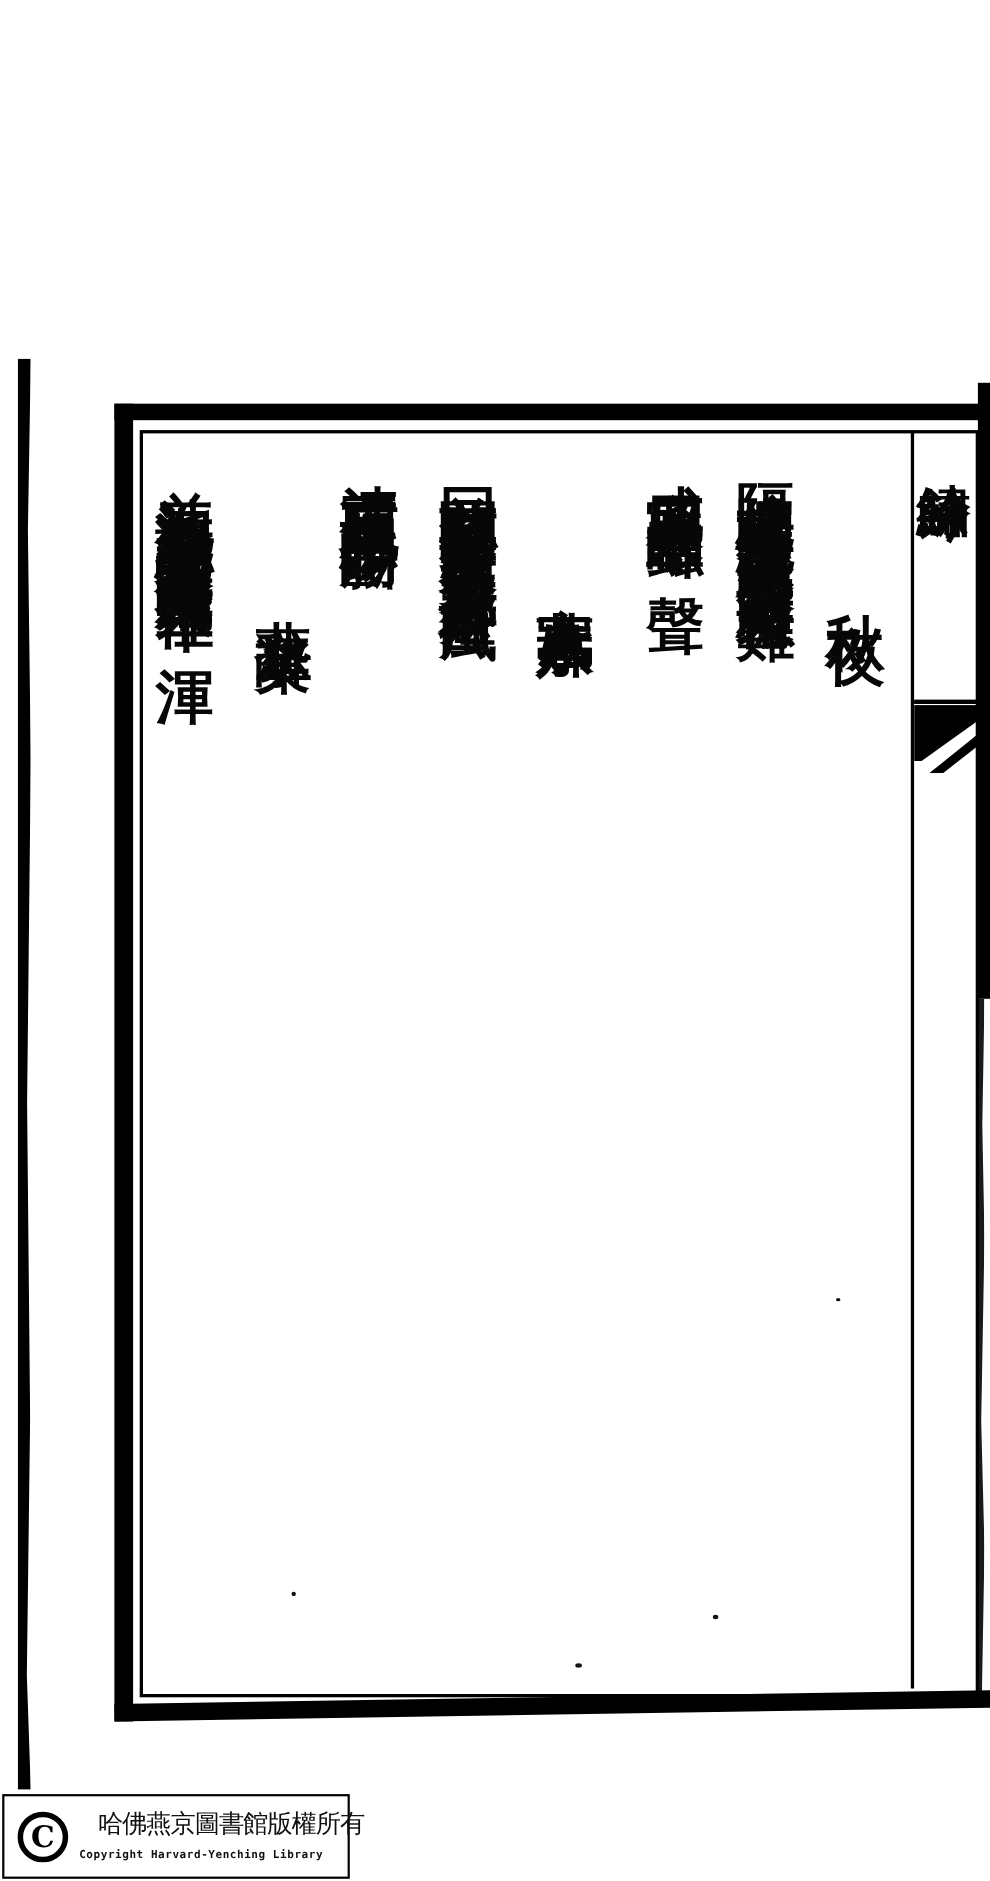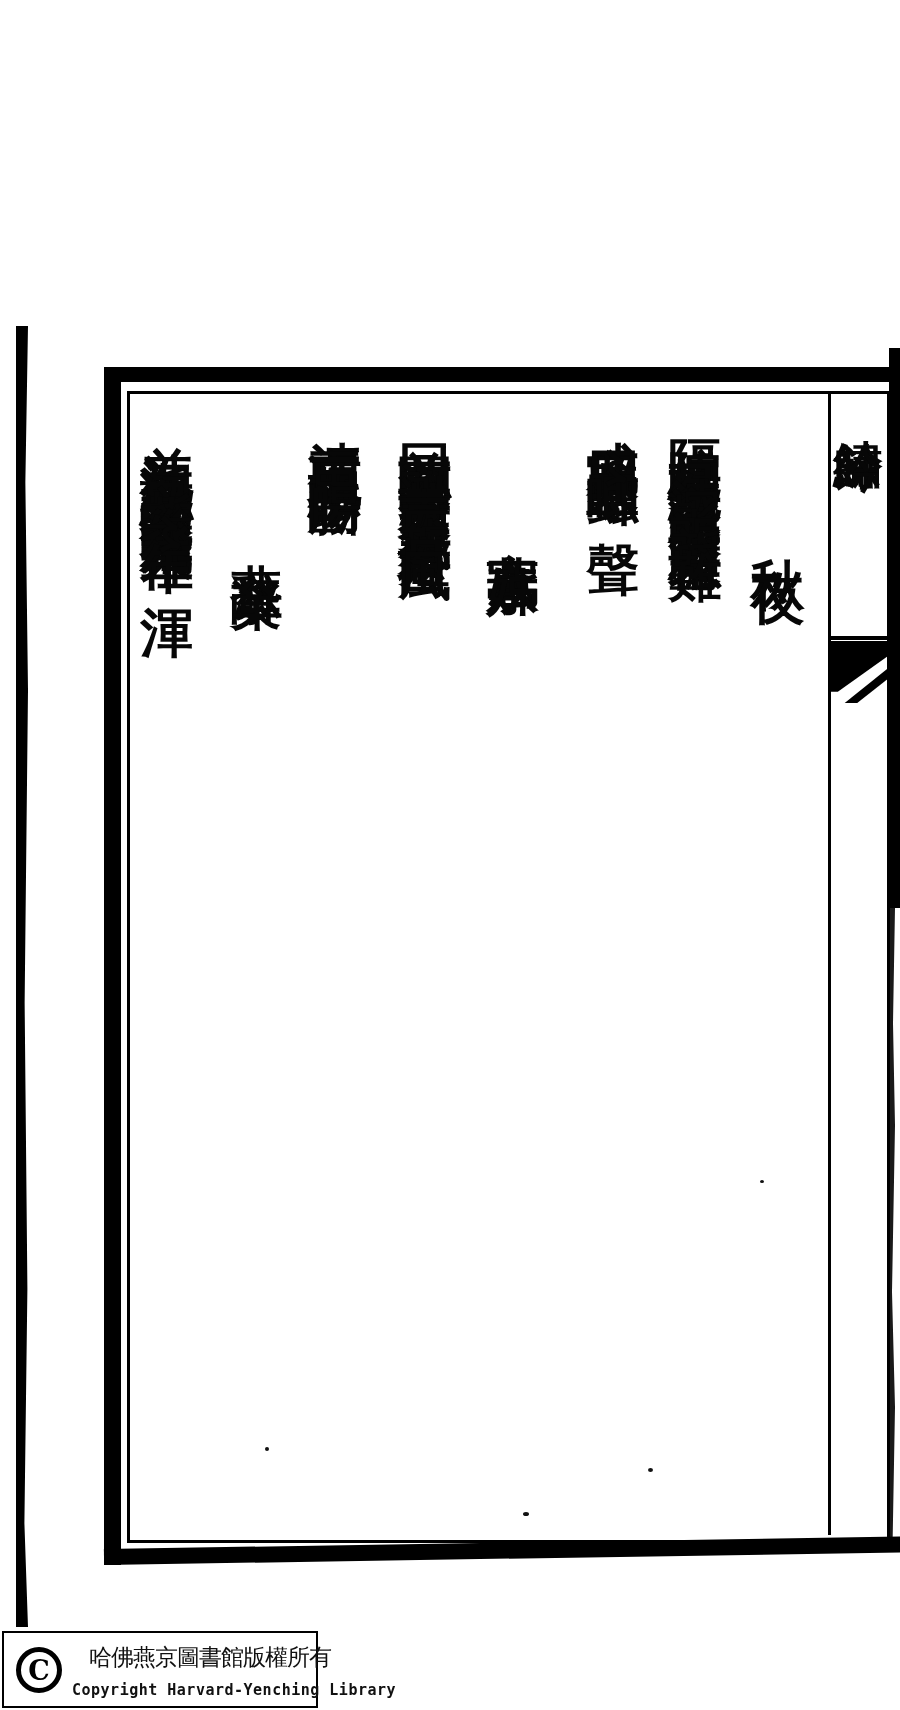--- a/index.html
+++ b/index.html
@@ -48,21 +48,21 @@
   .poem-title-3{left:228px;top:522px;font-size:52px;letter-spacing:8px;}
   .poem3-line1{left:138px;top:404px;font-size:53px;letter-spacing:6px;}
   
   .stamp-box{left:2px;top:1631px;width:312px;height:73px;border:2px solid #000;background:#fff;}
   .stamp-circle{left:16px;top:1647px;width:36px;height:36px;border:5px solid #000;border-radius:50%;
     display:flex;align-items:center;justify-content:center;}
   .stamp-c{font-family:"DejaVu Serif", serif;font-size:27px;font-weight:bold;color:#000;line-height:1;}
   .stamp-cn{left:70px;top:1642px;width:240px;font-family:"DejaVu Sans", sans-serif;
     font-size:23px;color:#111;letter-spacing:-1px;white-space:nowrap;margin-left:19px;}
   .stamp-en{left:72px;top:1681px;font-family:"DejaVu Sans Mono", monospace;
-    font-size:15px;font-weight:bold;color:#111;letter-spacing:0.5px;white-space:nowrap;}
+    font-size:10px;font-weight:bold;color:#111;letter-spacing:0.5px;white-space:nowrap;}
 </style>
 </head>
 <body>
 
 <div>
 
   <div class="abs edge-bar"></div>
   <div class="abs right-strip-top"></div>
   <div class="abs right-strip-bottom"></div>
   <div class="abs speck" style="left:523px;top:1512px;width:6px;height:4px;"></div>

